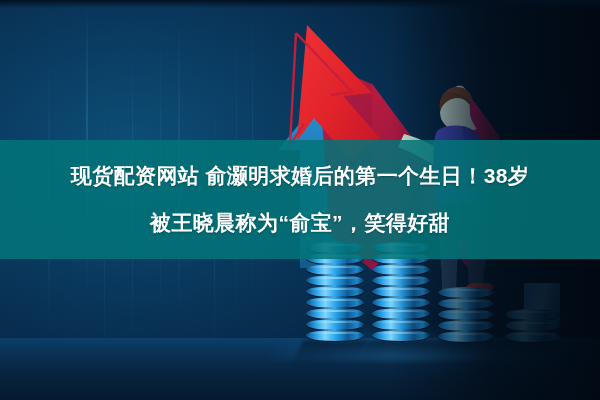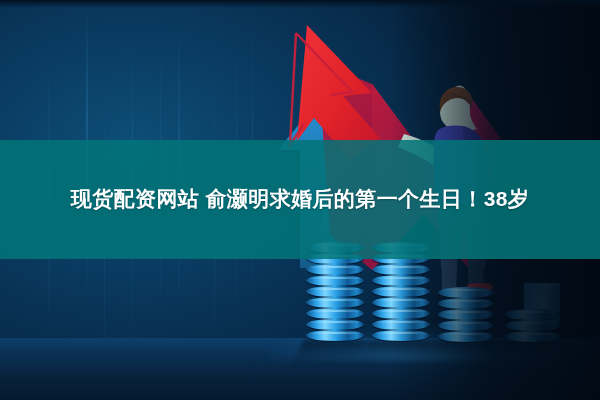--- a/index.html
+++ b/index.html
@@ -264,16 +264,17 @@
     <div class="coin" style="top:11px; width:56px; height:11px;"></div>
     <div class="coin" style="top:22px; width:56px; height:11px;"></div>
   </div>
 
   <div class="bg-right-dark"></div>
   <div class="bg-topdark"></div>
 
   <div class="banner">
     <div class="banner-inner">
       <div class="headline">现货配资网站 俞灏明求婚后的第一个生日！38岁</div>
+      <div class="headline">被王晓晨称为“俞宝”，笑得好甜</div>
     </div>
   </div>
 
 </div>
 
 </body></html>

